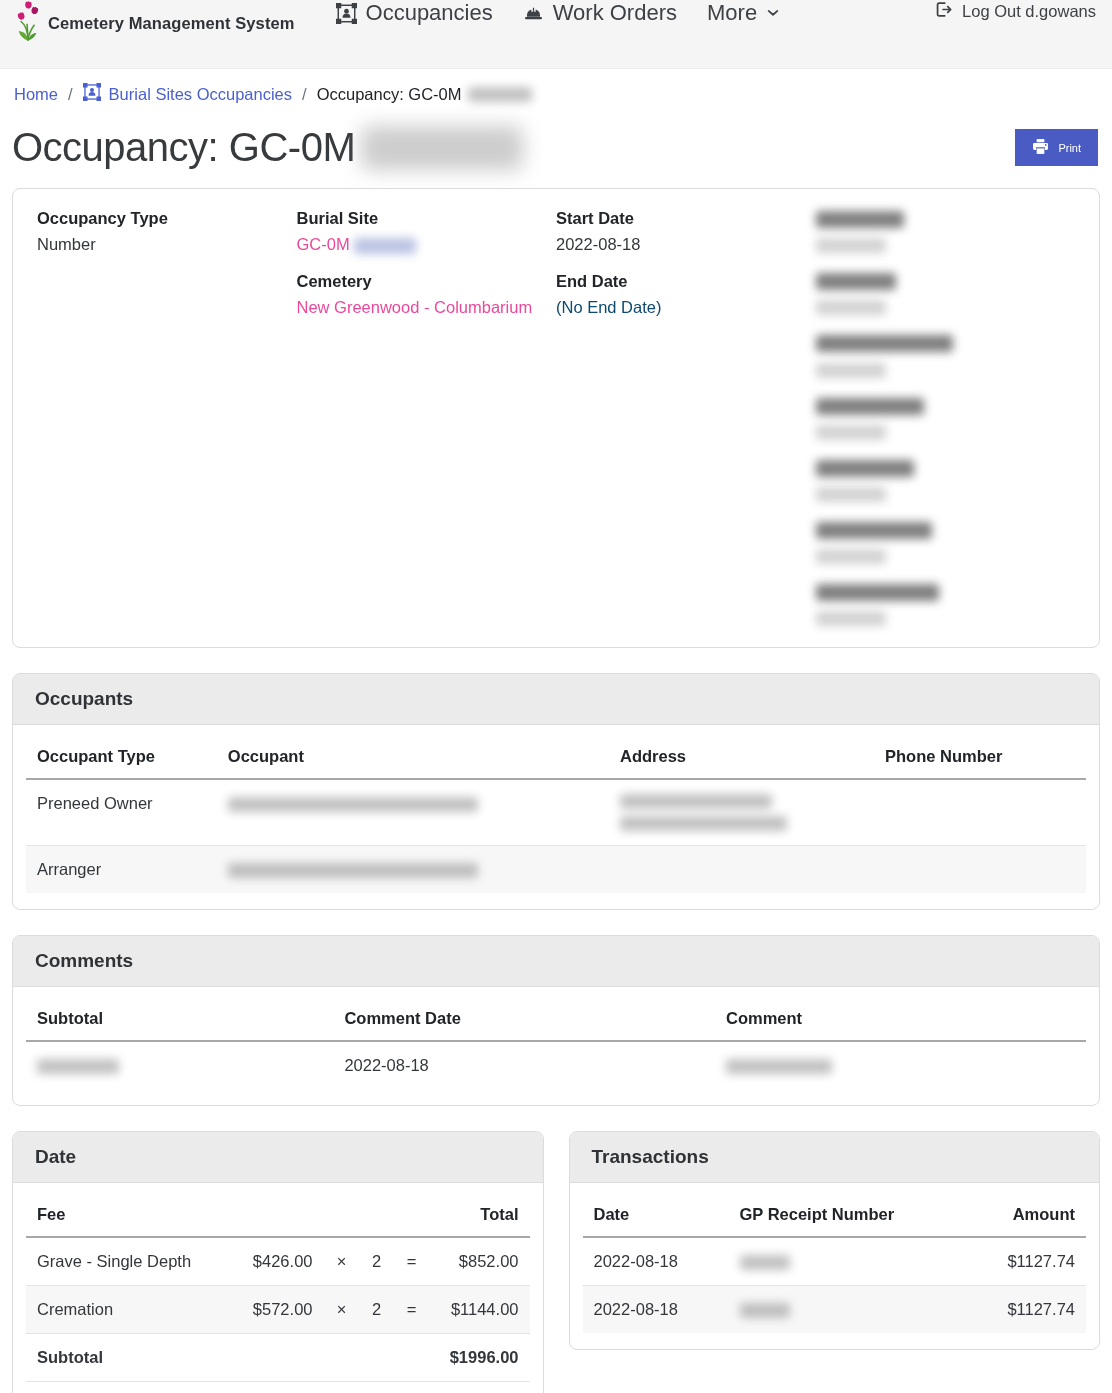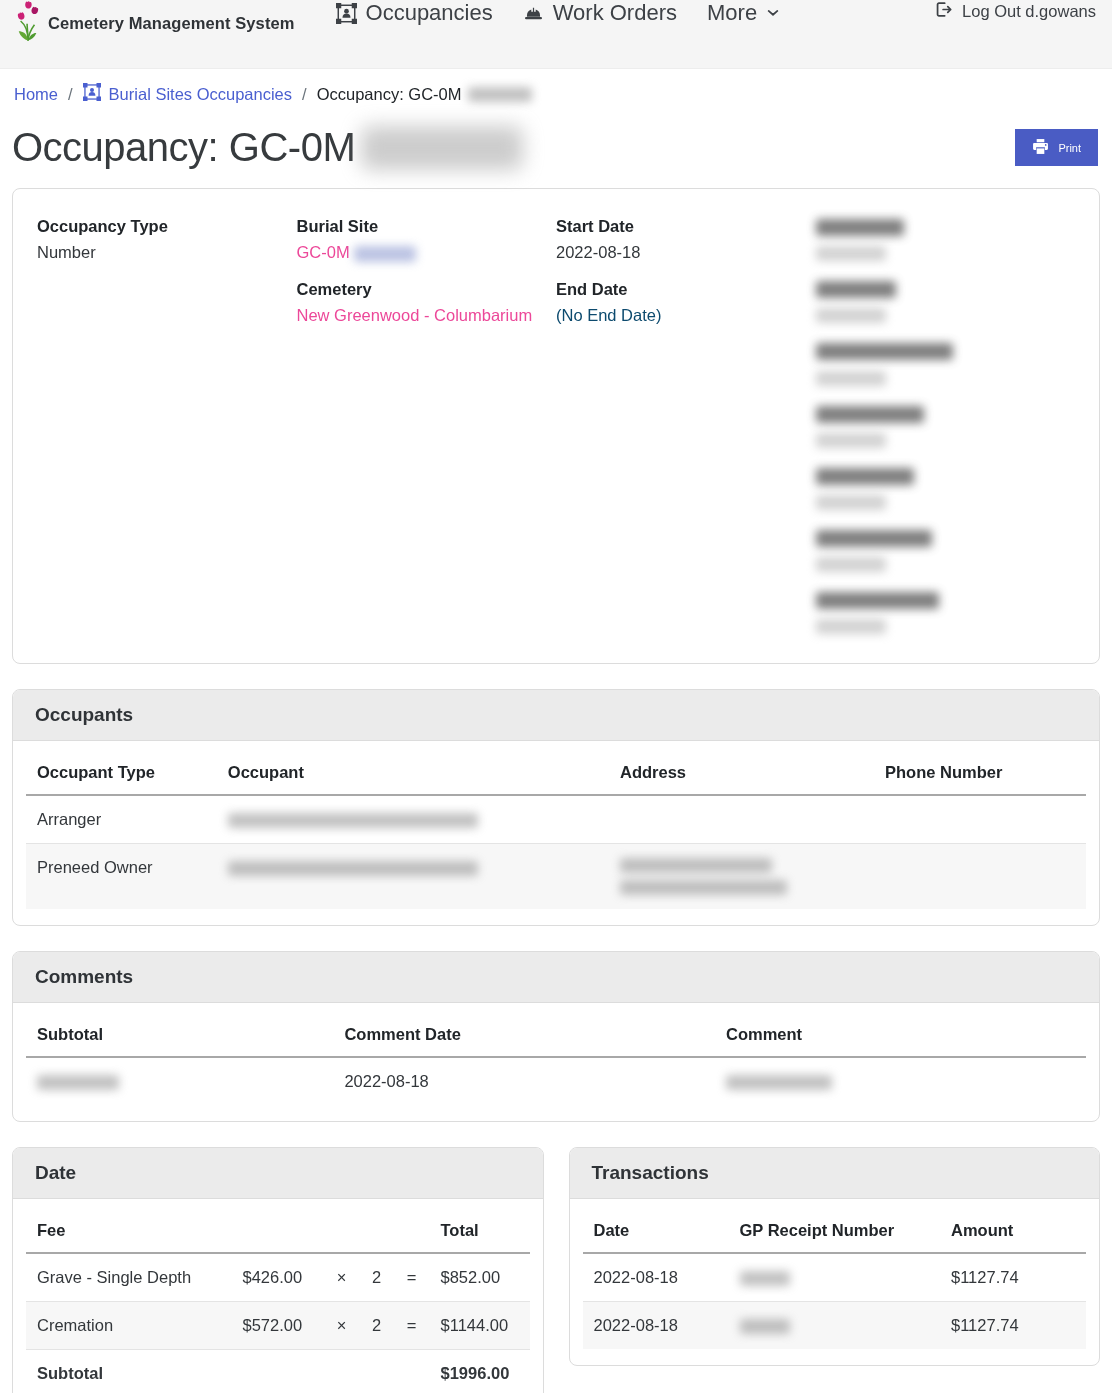--- a/index.html
+++ b/index.html
@@ -54,40 +54,40 @@
     border:1px solid #dcdcdc; border-radius:8px; background:#fff;
     margin:0 12px 25px 12px; overflow:hidden;
   }
   .card-header {
     background:#ebebeb; border-bottom:1px solid #dcdcdc;
     padding:14px 22px; font-weight:700; font-size:19px; color:#2f3337;
   }
   .card-body { padding:10px 13px 16px 13px; }
 
   
-  .details-card { padding:28px 24px; display:flex; }
+  .details-card { padding:20px 24px; display:flex; }
   .details-col { width:25%; padding-right:20px; }
   .field { margin-bottom:15px; }
   .field-label { font-weight:700; color:#212529; font-size:16.5px; margin-bottom:7px; }
   .field-value { font-size:16.5px; color:#33373b; }
   .field-value a { color:#ec4899; }
   .muted { color:#0c4a6e; }
 
   
   table.tbl { width:100%; border-collapse:collapse; font-size:16.5px; }
   table.tbl th {
     text-align:left; font-weight:700; color:#212529;
     padding:12px 11px; border-bottom:2px solid #a8a8a8;
   }
   table.tbl td { padding:14px 11px; vertical-align:top; color:#33373b; }
   table.tbl tbody tr { border-top:1px solid #e4e4e4; }
   table.tbl tbody tr:first-child { border-top:none; }
   table.tbl tbody tr:nth-child(even) { background:#f7f7f7; }
   table.tbl tfoot tr { border-top:1px solid #e4e4e4; }
-  table.tbl .right { }
+  table.tbl .right { text-align:right; }
   table.tbl .center { text-align:center; }
   .bold { font-weight:700; }
 
   
   .two-col { display:flex; align-items:flex-start; }
   .two-col .card { flex:1; }
   .fees-card { margin-right:13px; }
   .transactions-card { margin-left:12px; }
 
   
@@ -287,32 +287,32 @@
       <thead>
         <tr>
           <th style="width:18%;">Occupant Type</th>
           <th style="width:37%;">Occupant</th>
           <th style="width:25%;">Address</th>
           <th style="width:20%;">Phone Number</th>
         </tr>
       </thead>
       <tbody>
         <tr>
-          <td>Arranger</td>
-          <td><span class="redacted" style="width:250px;"></span></td>
-          <td></td>
-          <td></td>
-        </tr>
-        <tr>
           <td>Preneed Owner</td>
           <td><span class="redacted" style="width:250px;"></span></td>
           <td>
             <span class="redacted block addr-line" style="width:152px;"></span>
             <span class="redacted block" style="width:167px;"></span>
           </td>
+          <td></td>
+        </tr>
+        <tr>
+          <td>Arranger</td>
+          <td><span class="redacted" style="width:250px;"></span></td>
+          <td></td>
           <td></td>
         </tr>
       </tbody>
     </table>
   </div>
 </div>
 
 <div class="card">
   <div class="card-header">Comments</div>
   <div class="card-body">

